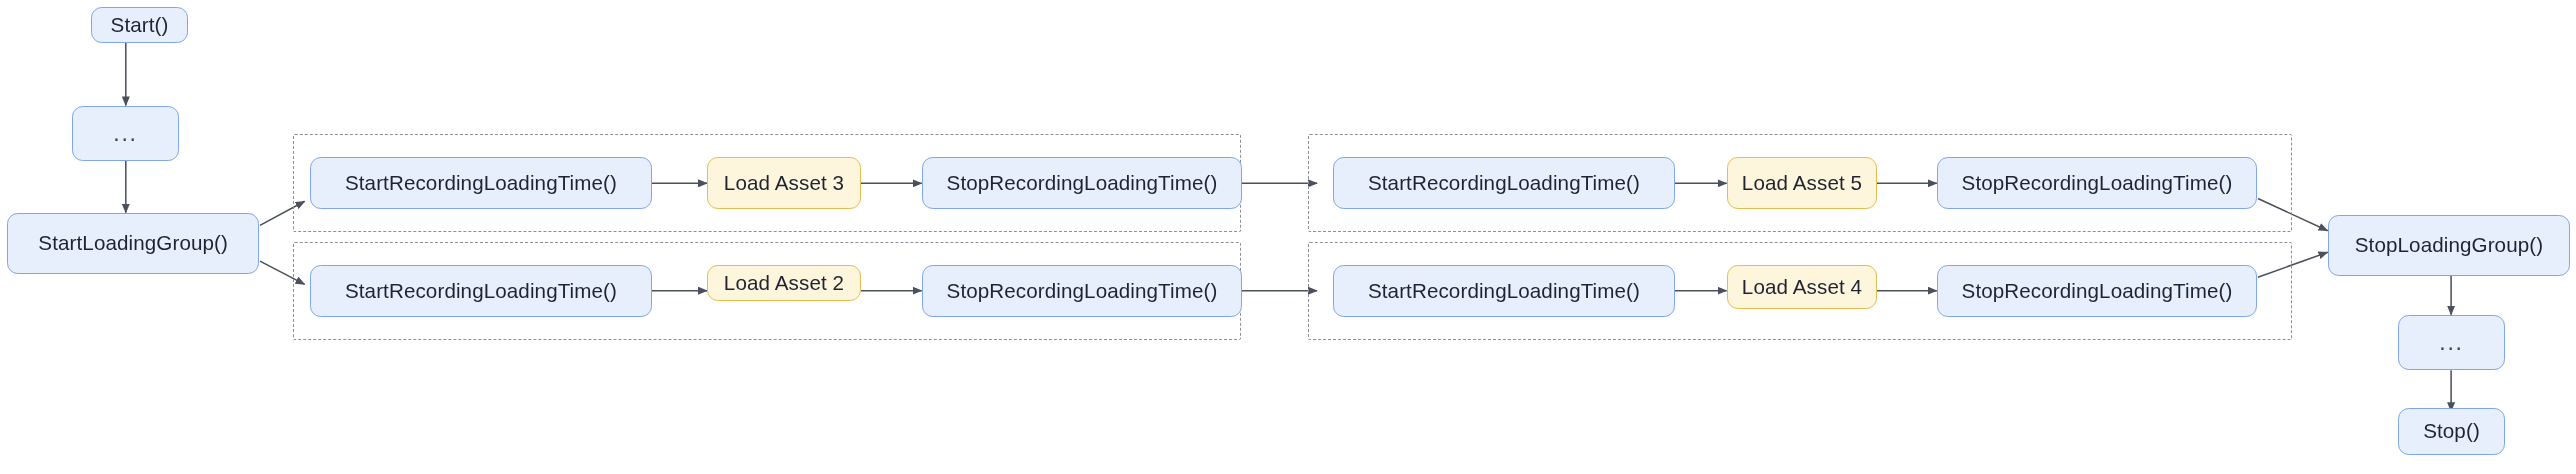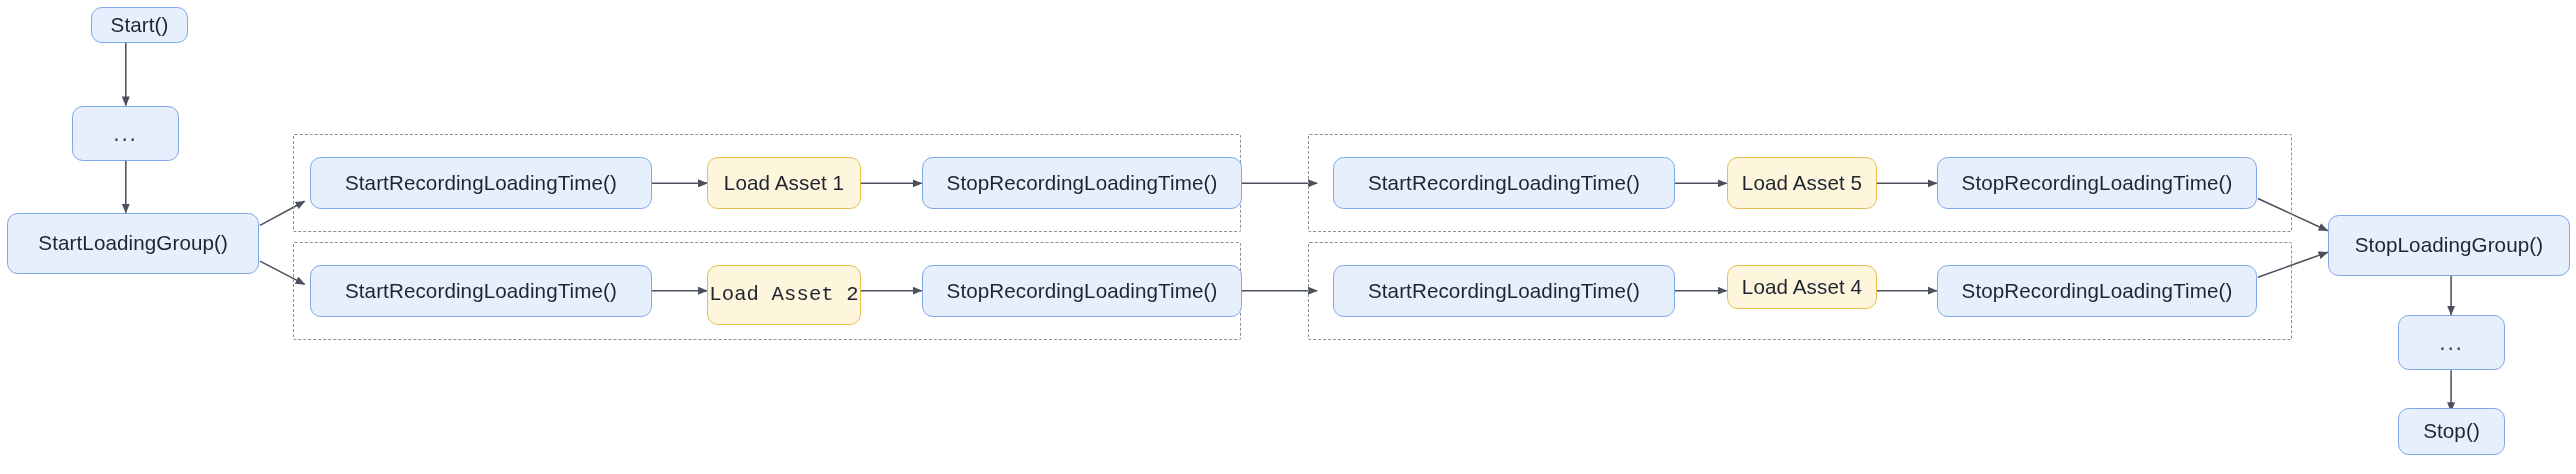--- a/index.html
+++ b/index.html
@@ -100,25 +100,25 @@
   <div class="cluster" style="left:1308px; top:134px; width:984px; height:98px;"></div>
   <div class="cluster" style="left:1308px; top:242px; width:984px; height:98px;"></div>
 
   <div class="node blue" style="left:72px; top:7.2px; width:97px; height:36px;margin-left:19px;">Start()</div>
 
   <div class="node blue ellipsis" style="left:72px; top:106px; width:107px; height:55px;">...</div>
 
   <div class="node blue" style="left:7.2px; top:213px; width:252px; height:61px;">StartLoadingGroup()</div>
 
   <div class="node blue" style="left:310px; top:157px; width:342px; height:52px;">StartRecordingLoadingTime()</div>
-  <div class="node yellow" style="left:707px; top:157px; width:154px; height:52px;">Load Asset 1</div>
+  <div class="node yellow" style="left:707px; top:157px; width:154px; height:52px;">Load Asset 3</div>
   <div class="node blue" style="left:922px; top:157px; width:320px; height:52px;">StopRecordingLoadingTime()</div>
 
   <div class="node blue" style="left:310px; top:265px; width:342px; height:52px;">StartRecordingLoadingTime()</div>
-  <div class="node yellow" style="left:707px; top:265px; width:154px; height:60px;font-family:Liberation Mono, monospace;">Load Asset 2</div>
+  <div class="node yellow" style="left:707px; top:265px; width:154px; height:36px;">Load Asset 2</div>
   <div class="node blue" style="left:922px; top:265px; width:320px; height:52px;">StopRecordingLoadingTime()</div>
 
   <div class="node blue" style="left:1333px; top:157px; width:342px; height:52px;">StartRecordingLoadingTime()</div>
   <div class="node yellow" style="left:1727px; top:157px; width:150px; height:52px;">Load Asset 5</div>
   <div class="node blue" style="left:1937px; top:157px; width:320px; height:52px;">StopRecordingLoadingTime()</div>
 
   <div class="node blue" style="left:1333px; top:265px; width:342px; height:52px;">StartRecordingLoadingTime()</div>
   <div class="node yellow" style="left:1727px; top:265px; width:150px; height:44px;">Load Asset 4</div>
   <div class="node blue" style="left:1937px; top:265px; width:320px; height:52px;">StopRecordingLoadingTime()</div>
 

